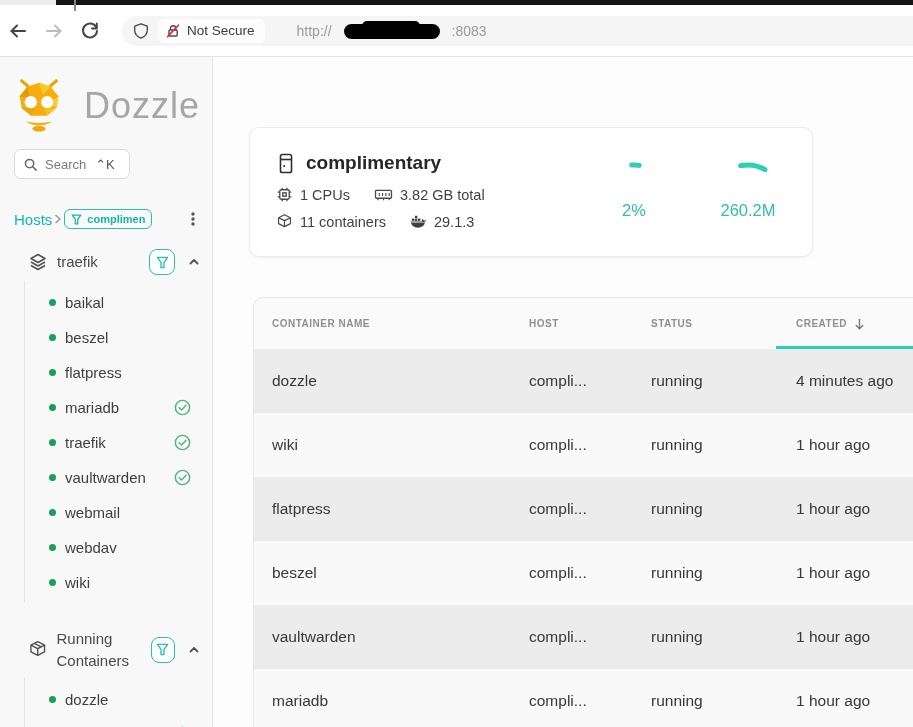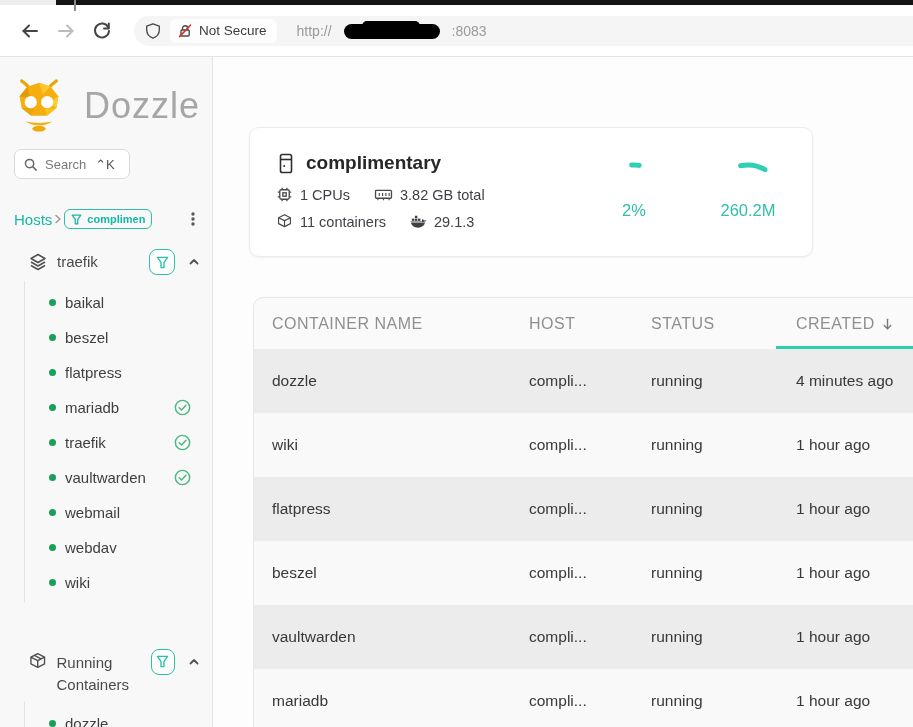--- a/index.html
+++ b/index.html
@@ -5,28 +5,28 @@
   * { margin:0; padding:0; box-sizing:border-box; }
   html,body { width:913px; height:727px; overflow:hidden; background:#fff;
     font-family:"Liberation Sans", sans-serif; color:#3a3a3a; }
   .screen { position:relative; width:913px; height:727px; }
 
   
   .tabstrip { position:relative; height:5px; background:#141414; }
   .tab-active { position:absolute; left:0; top:0; width:56px; height:5px; background:#ececec; }
   .tab-divider { position:absolute; left:74px; top:0; width:2px; height:11px; background:#8a8a8a; }
   .toolbar { height:52px; background:#fff; border-bottom:1px solid #e3e3e5;
-    display:flex; align-items:center; padding-left:12px; }
+    display:flex; align-items:center; padding-left:0; }
   .nav-btn { background:none; border:none; width:36px; height:32px; display:flex;
     align-items:center; justify-content:center; cursor:pointer; }
   .urlbar { flex:1; height:30px; margin-left:14px; background:#f5f5f6;
     border-radius:15px 0 0 15px; display:flex; align-items:center; padding-left:10px; gap:8px; }
   .chip { display:inline-flex; align-items:center; gap:6px; background:#fdfdfd;
     border-radius:6px; padding:4px 10px 4px 7px; font-size:13.5px; color:#3c3c3c; }
-  .url { display:inline-flex; align-items:center; gap:12px; font-size:14px; color:#9a9a9a; margin-left:12px; }
+  .url { display:inline-flex; align-items:center; gap:12px; font-size:14px; color:#9a9a9a; margin-left:24px; }
   .redact { display:inline-block; width:96px; height:15px; background:#000;
     border-radius:8px; position:relative; top:1px; }
   .redact::before { content:""; position:absolute; left:18px; top:-3px; width:58px; height:10px;
     background:#000; border-radius:6px; }
 
   
   .app { display:flex; height:684px;justify-content:space-between; }
   .sidebar { width:213px; background:#f8f8f8; border-right:1px solid #e4e4e4;
     padding:10px 0 0 0; flex-shrink:0; }
   .main { flex:1; position:relative; background:#fdfdfd; overflow:hidden; }
@@ -70,21 +70,21 @@
   .gauges { margin-left:auto; display:flex; gap:34px; margin-top:2px; }
   .gauge { width:80px; text-align:center; }
   .gauge-label { font-size:16.5px; color:#2fbfa8; margin-top:9px; }
 
   
   .table-card { position:absolute; left:40px; top:240px; width:740px; height:500px;
     background:#fafafa; border:1px solid #e7e7e7; border-radius:10px; overflow:hidden; }
   .tgrid { display:grid; grid-template-columns:257px 122px 145px 216px; align-items:center;
     padding-left:18px; }
   .thead { position:relative; height:51px; }
-  .th { font-size:16px; font-weight:normal; letter-spacing:.5px; color:#8f8f8f;
+  .th { font-size:10px; font-weight:bold; letter-spacing:.5px; color:#8f8f8f;
     display:flex; align-items:center; gap:6px; cursor:pointer; }
   .sort-underline { position:absolute; left:522px; right:0; bottom:0; height:3px; background:#2cd0ae; }
   .trow { height:64px; cursor:pointer; font-size:15.5px; color:#383838; }
   .trow.even { background:#ececec; }
   .trow.odd { background:#f9f9f9; }
   .sliver { height:10px; background:#ececec; }
 </style>
 </head>
 <body>
 
@@ -264,21 +264,21 @@
         </div>
       </div>
 
       <div class="section-hdr rc">
         <svg width="21" height="21" viewBox="0 0 20 20" fill="none" stroke="#4f4f4f" stroke-width="1.4" stroke-linejoin="round">
             <path d="M10 2 L17 5.5 V12.5 L10 16 L3 12.5 V5.5 Z"></path>
             <path d="M3 5.5 L10 9 L17 5.5"></path>
             <path d="M10 9 V16"></path>
             <path d="M6.5 3.8 L13.5 7.2"></path>
           </svg>
-        <span class="section-label" style="width:92px;margin-top:24px;">Running Containers</span>
+        <span class="section-label" style="width:92px;">Running Containers</span>
         <span class="funnel-btn">
           <svg width="13" height="13" viewBox="0 0 14 14" fill="none" stroke="#2fbfa8" stroke-width="1.5" stroke-linejoin="round">
               <path d="M1.5 1.5 H12.5 L8.6 6.8 V12.5 H5.4 V6.8 Z"></path>
             </svg>
         </span>
         <span class="chev">
           <svg width="12" height="12" viewBox="0 0 12 12" fill="none" stroke="#555" stroke-width="1.8" stroke-linecap="round" stroke-linejoin="round">
               <path d="M2.5 7.5 L6 4 L9.5 7.5"></path>
             </svg>
         </span>

